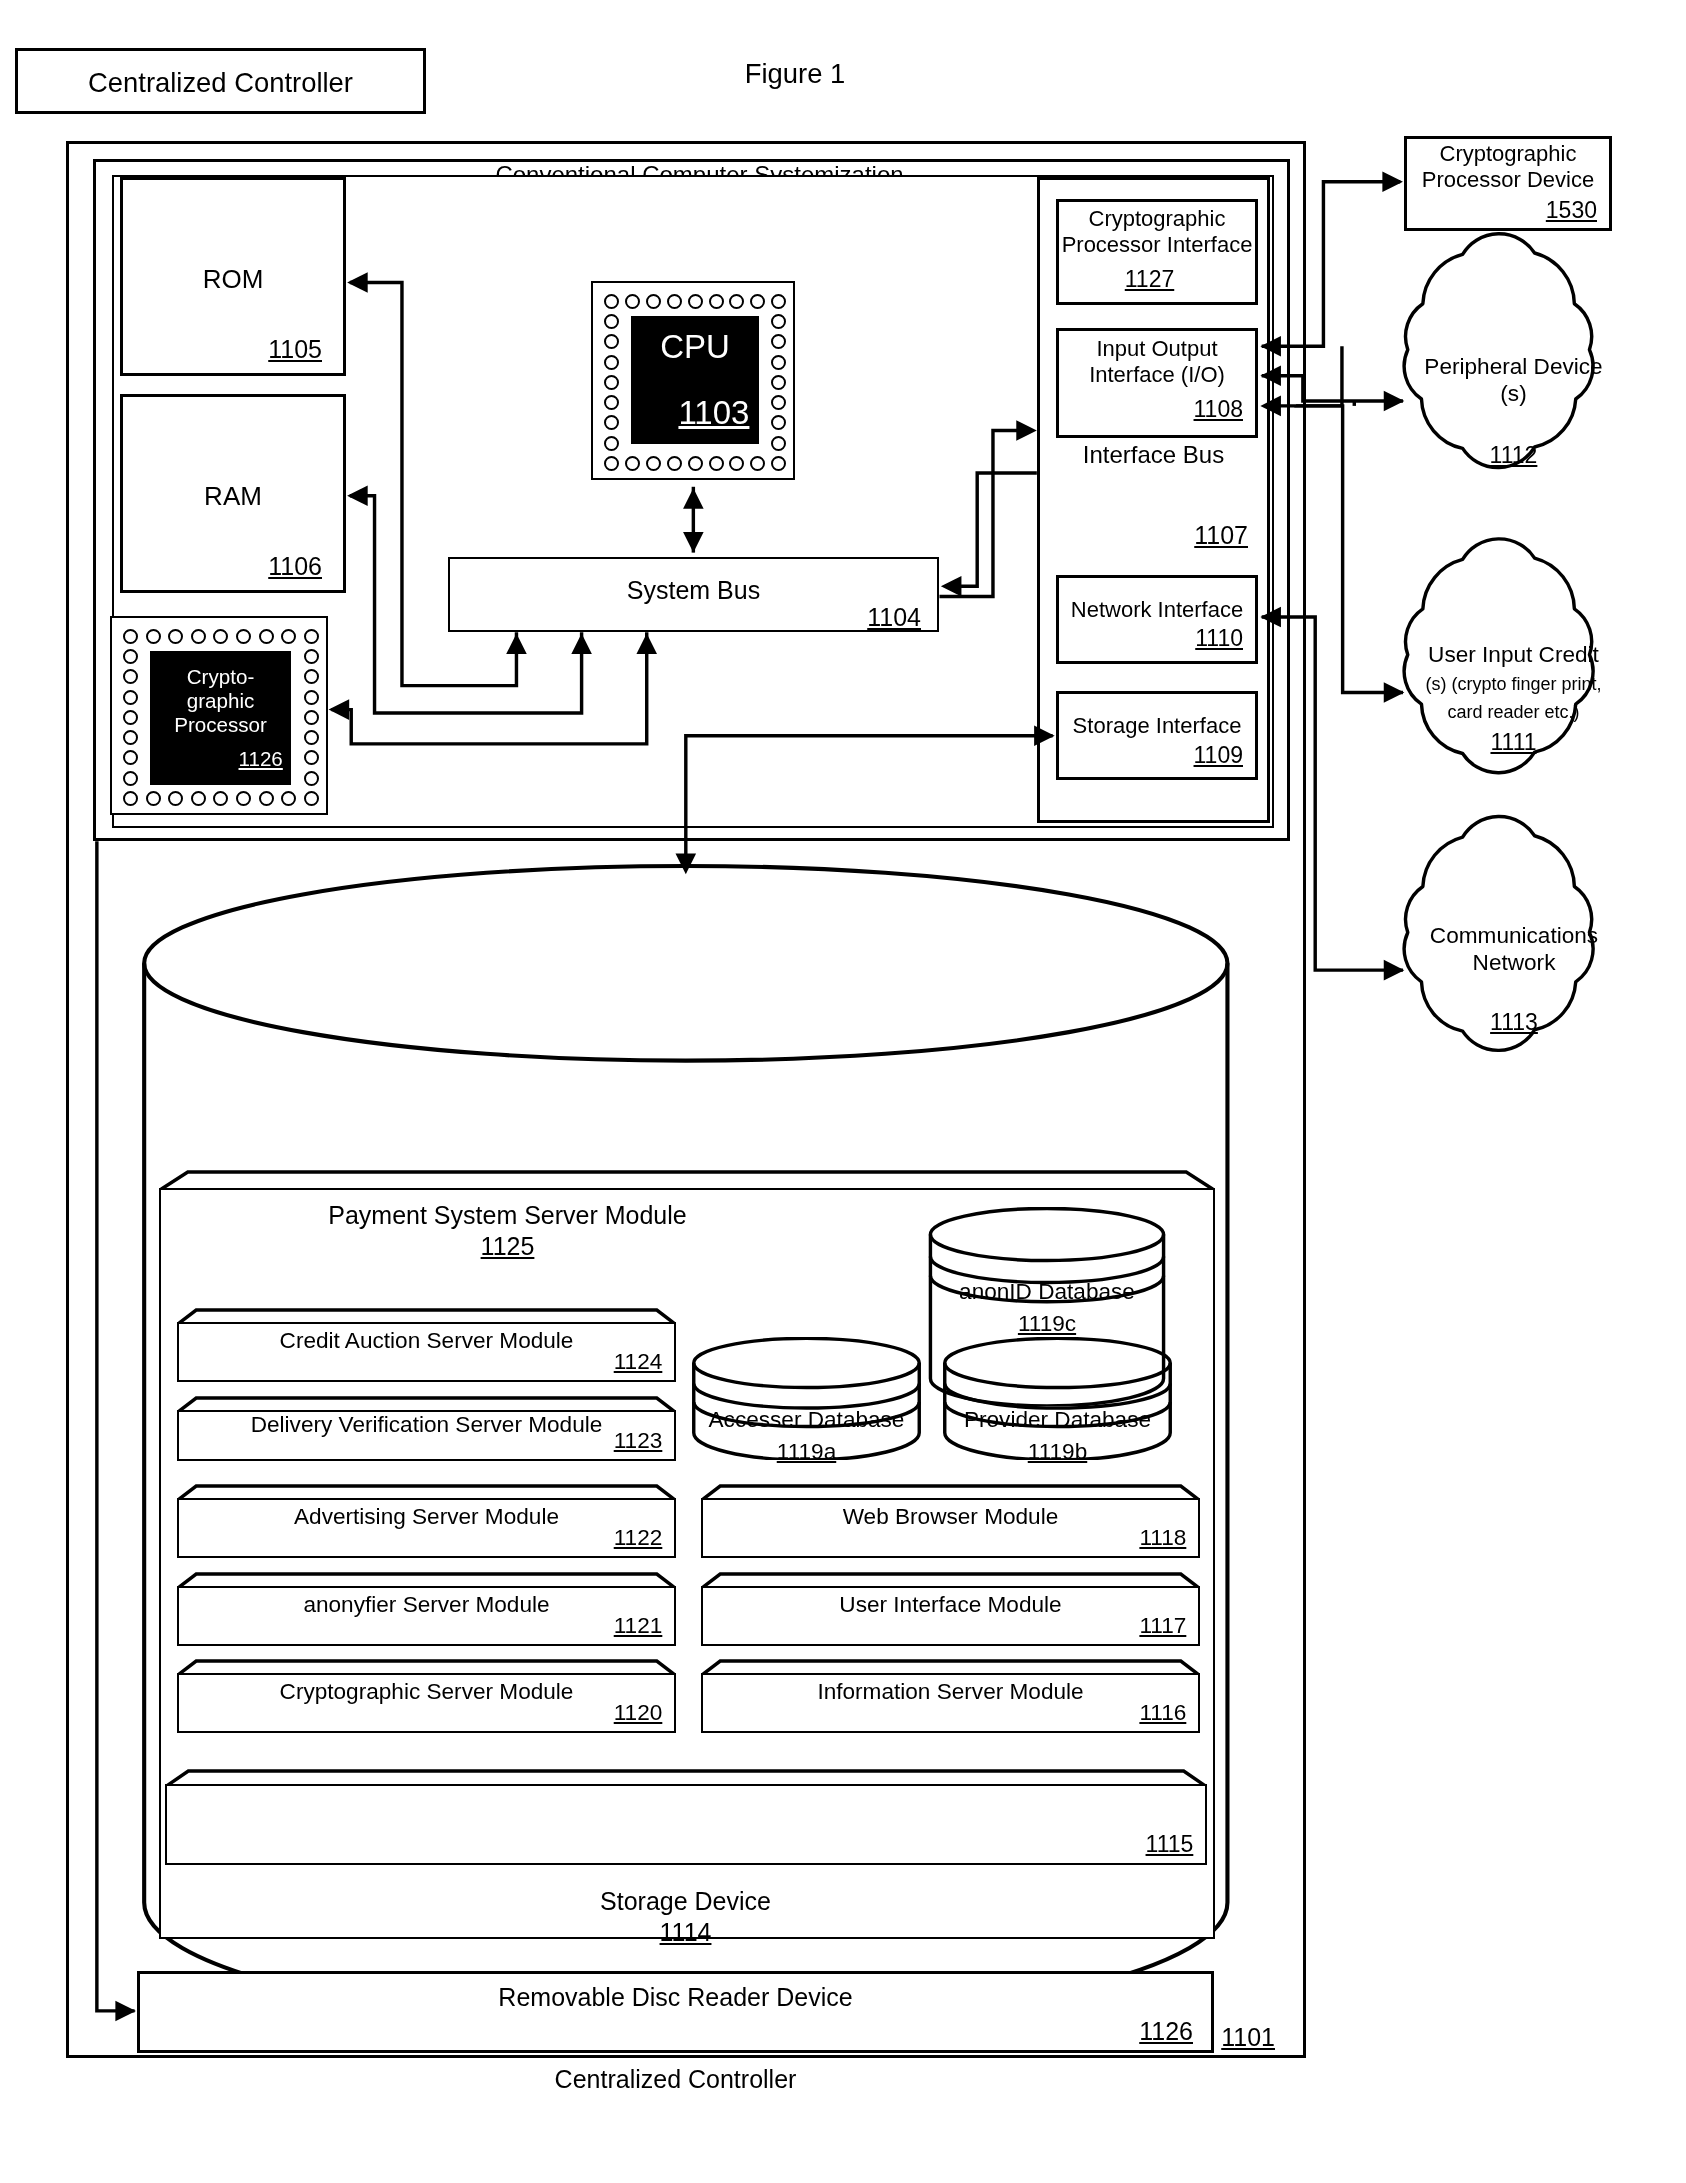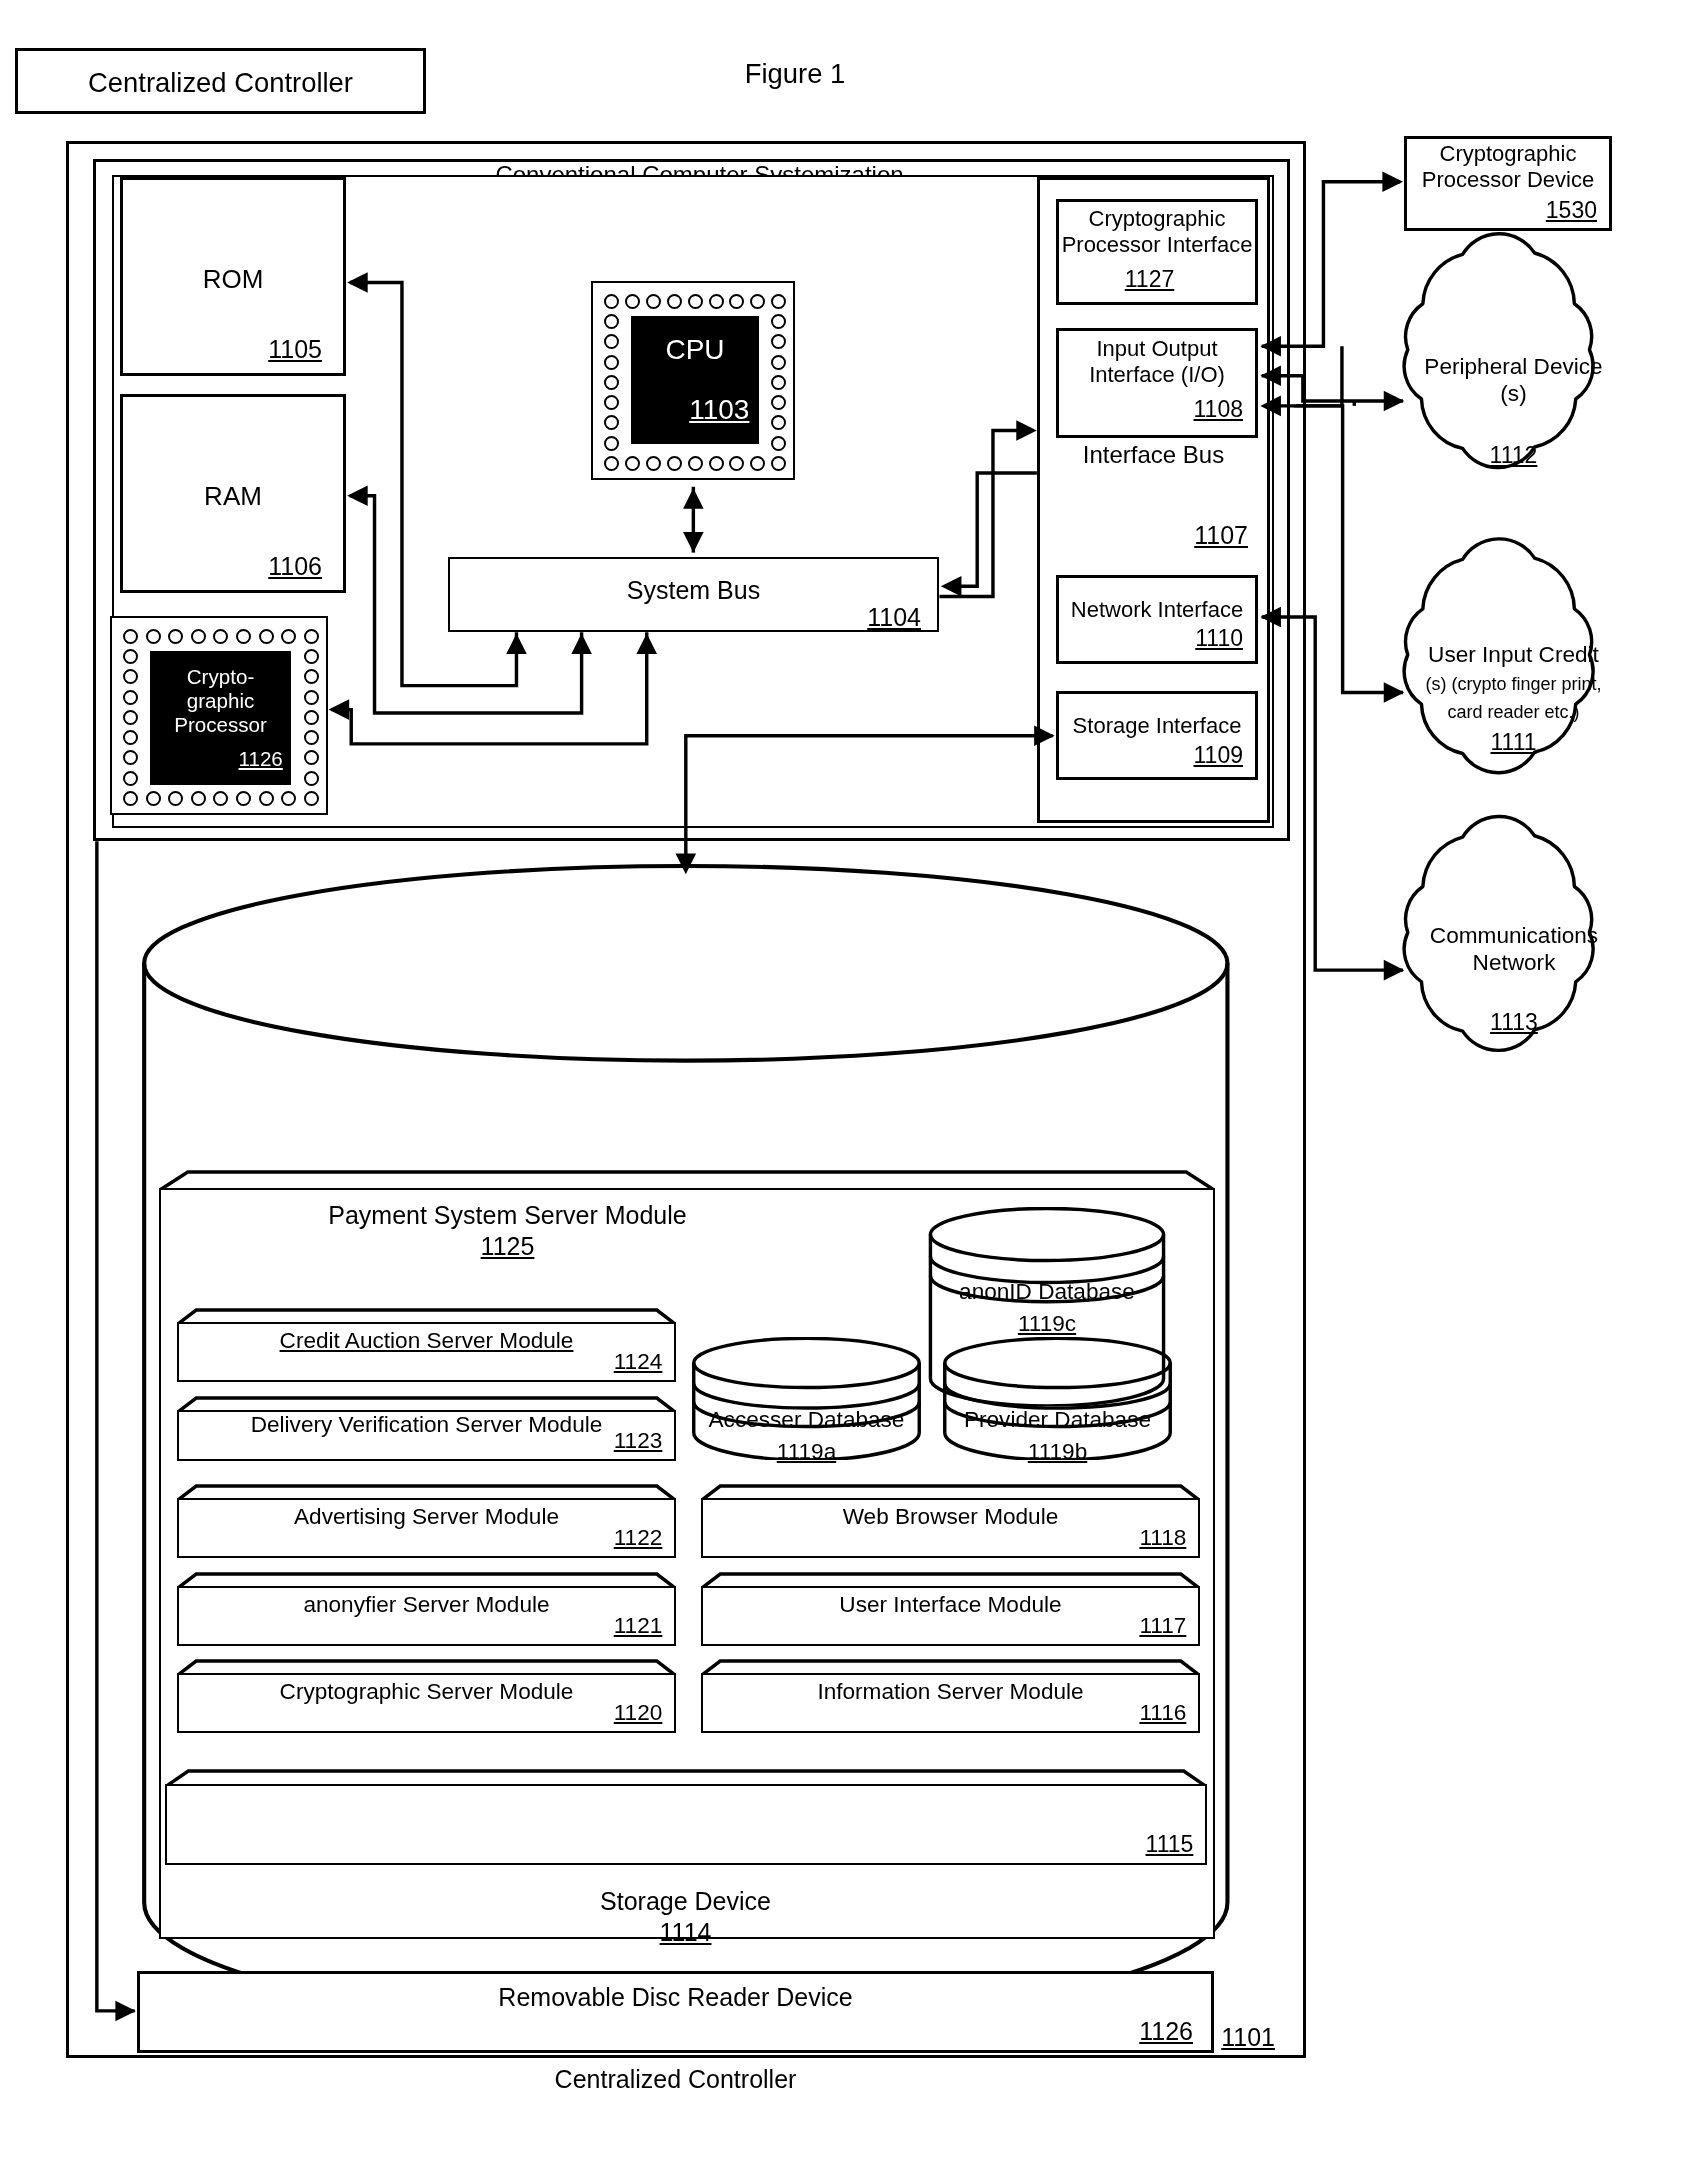--- a/index.html
+++ b/index.html
@@ -81,21 +81,21 @@
     <div class="pin" style="left: 192px; top: 92px; width: 15px; height: 15px;"></div>
     <div class="pin" style="left: 11px; top: 112px; width: 15px; height: 15px;"></div>
     <div class="pin" style="left: 192px; top: 112px; width: 15px; height: 15px;"></div>
     <div class="pin" style="left: 11px; top: 132px; width: 15px; height: 15px;"></div>
     <div class="pin" style="left: 192px; top: 132px; width: 15px; height: 15px;"></div>
     <div class="pin" style="left: 11px; top: 153px; width: 15px; height: 15px;"></div>
     <div class="pin" style="left: 192px; top: 153px; width: 15px; height: 15px;"></div>
   </div>
 
 <div class="chip" style="left:591px;top:281px;width:204px;height:199px;">
-  <div class="die" style="left:38px;top:33px;width:128px;height:128px;font-size:28px;padding:5.5px 9.6px;">
+  <div class="die" style="left:38px;top:33px;width:128px;height:128px;font-size:33px;padding:5.5px 9.6px;">
     <span>CPU</span>
     <span class="rf" style="margin-top:27.4px;">1103</span>
   </div>
 <div class="pin" style="left: 11px; top: 11px; width: 15px; height: 15px;"></div>
     <div class="pin" style="left: 11px; top: 173px; width: 15px; height: 15px;"></div>
     <div class="pin" style="left: 32px; top: 11px; width: 15px; height: 15px;"></div>
     <div class="pin" style="left: 32px; top: 173px; width: 15px; height: 15px;"></div>
     <div class="pin" style="left: 53px; top: 11px; width: 15px; height: 15px;"></div>
     <div class="pin" style="left: 53px; top: 173px; width: 15px; height: 15px;"></div>
     <div class="pin" style="left: 74px; top: 11px; width: 15px; height: 15px;"></div>
@@ -303,21 +303,21 @@
 <div class="lbl u" style="left:941px;top:1439px;width:233px;font-size:22.6px;">1119b</div>
 
 <div id="left-modules">
     <div class="mod" style="left: 177px; top: 1308px; width: 499px; height: 74px;">
     <div style="position:absolute;left:0;top:0;width:100%;height:16.5px;">
       <svg viewBox="0 0 728 24" preserveAspectRatio="none" style="width:100%;height:16.5px;display:block;">
         <path d="M3,22 L28,3 L700,3 L725,22" fill="#fff" stroke="#000" stroke-width="5"></path>
       </svg>
     </div>
     <div class="front" style="top:13.7px;"></div>
-    <div class="mlabel" style="font-size:22.6px;top:44%;text-decoration:underline;">Credit Auction Server Module</div>
+    <div class="mlabel" style="font-size:22.6px;top:44%;">Credit Auction Server Module</div>
     <div class="mref" style="font-size:22.6px;">1124</div>
     </div>
     <div class="mod" style="left: 177px; top: 1396px; width: 499px; height: 65px;">
     <div style="position:absolute;left:0;top:0;width:100%;height:16.5px;">
       <svg viewBox="0 0 728 24" preserveAspectRatio="none" style="width:100%;height:16.5px;display:block;">
         <path d="M3,22 L28,3 L700,3 L725,22" fill="#fff" stroke="#000" stroke-width="5"></path>
       </svg>
     </div>
     <div class="front" style="top:13.7px;"></div>
     <div class="mlabel" style="font-size:22.6px;top:44%;">Delivery Verification Server Module</div>

